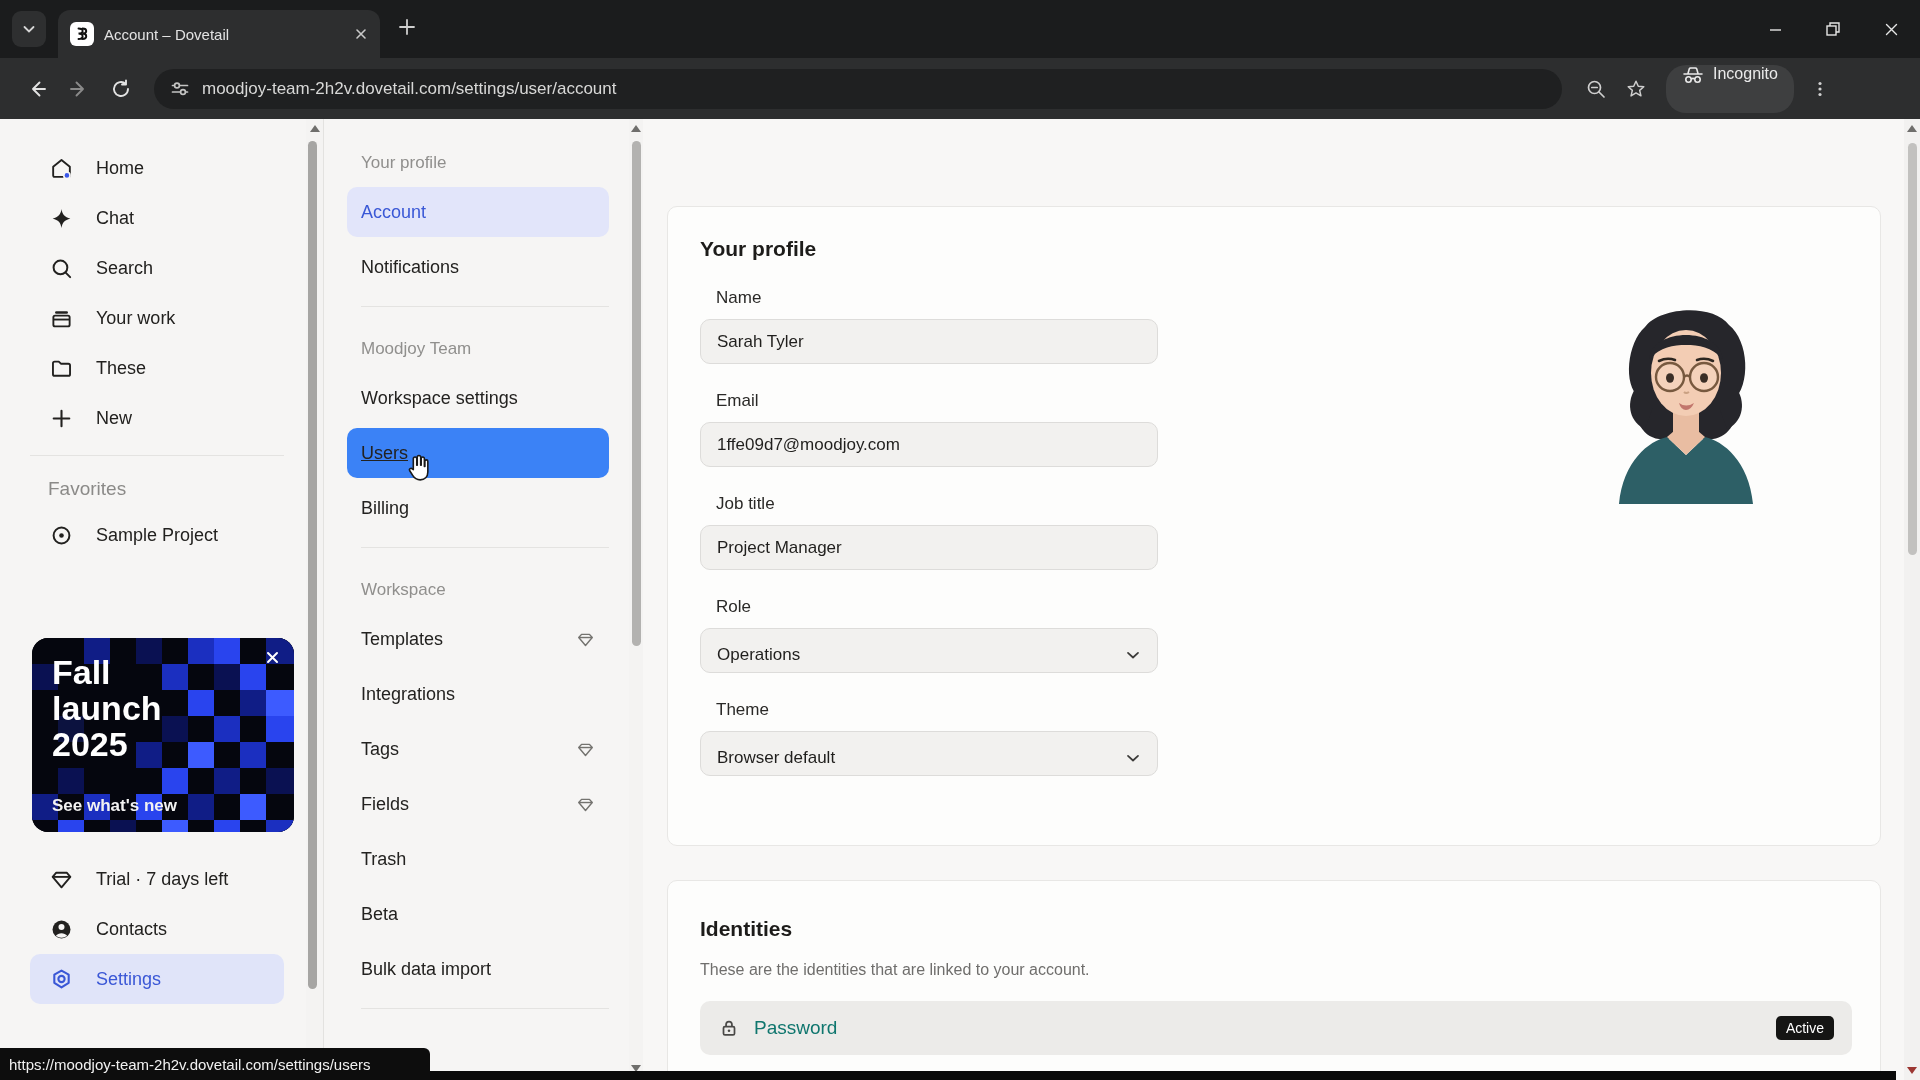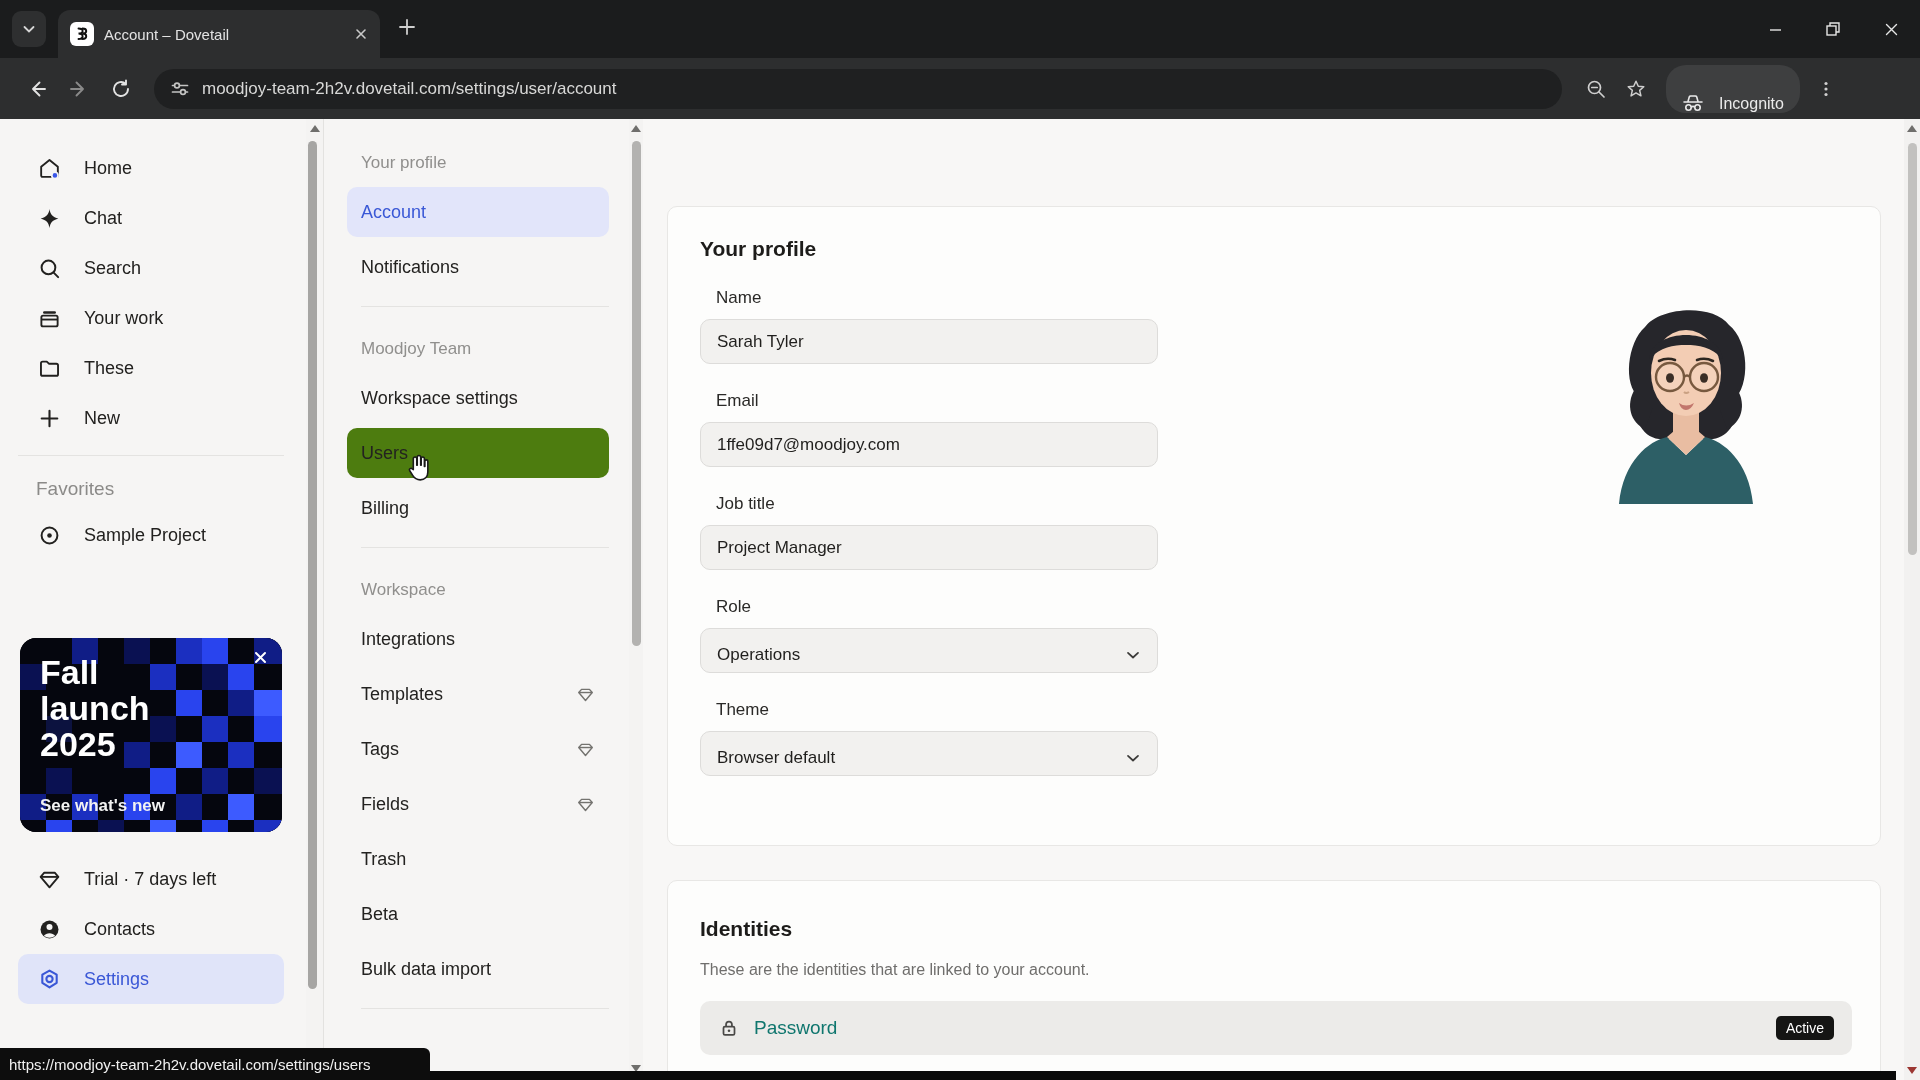--- a/index.html
+++ b/index.html
@@ -19,27 +19,27 @@
   .win-controls{position:absolute;right:0;top:0;height:58px;display:flex;align-items:center;}
   .win-btn{width:58px;height:58px;display:flex;align-items:center;justify-content:center;color:#e6e6e6;}
 
   .toolbar{position:absolute;left:0;top:58px;width:1920px;height:61px;background:#2d2e2f;
     display:flex;align-items:center;padding:0 16px;box-sizing:border-box;}
   .nav-ic{width:42px;height:42px;display:flex;align-items:center;justify-content:center;border-radius:50%;}
   .addressbar{height:40px;flex:0 0 1408px;margin-left:12px;background:#1f2021;border-radius:22px;
     display:flex;align-items:center;padding:0 16px;box-sizing:border-box;}
   .url-text{color:#d8d8d7;font-size:17px;margin-left:12px;white-space:nowrap;}
   .bar-ic{width:40px;height:40px;display:flex;align-items:center;justify-content:center;}
-  .incognito-chip{height:48px;border-radius:20px;background:#3e3f40;display:flex;align-items:flex-end;
-    padding:0 16px;margin-left:10px;gap:6px;}
+  .incognito-chip{height:48px;border-radius:20px;background:#3e3f40;display:flex;align-items:flex-start;
+    padding:0 16px;margin-left:10px;}
   .incognito-chip span{color:#eaeaea;font-size:16px;margin-left:9px;}
 
   
   .content{position:absolute;left:0;top:119px;width:1920px;height:961px;display:flex;}
-  .left-sidebar{width:306px;box-sizing:border-box;padding-top:24px;position:relative;background:#f6f5f4;}
+  .left-sidebar{width:306px;box-sizing:border-box;padding-top:24px;position:relative;background:#f6f5f4;padding-left:12px;}
   .scroll-strip{position:relative;width:18px;border-right:1px solid #e3e2e0;box-sizing:border-box;background:#f4f3f2;}
   .nav-strip{position:relative;width:14px;background:#f4f3f2;}
   .thumb{position:absolute;left:2px;width:9px;border-radius:5px;}
   .tri-up{position:absolute;left:4px;width:0;height:0;border-left:5px solid transparent;border-right:5px solid transparent;border-bottom:7px solid #6f6e6c;}
   .tri-down{position:absolute;left:4px;width:0;height:0;border-left:5px solid transparent;border-right:5px solid transparent;border-top:7px solid #6f6e6c;}
 
   .side-item{display:flex;align-items:center;height:50px;margin:0 22px 0 18px;padding:0 0 0 18px;
     border-radius:10px;font-size:18px;font-weight:500;color:#22211f;}
   .side-item .ic{width:26px;display:flex;justify-content:center;margin-right:22px;color:#22211f;}
   .side-item.active{background:#e0e4f9;color:#3a57d6;}
@@ -52,21 +52,21 @@
   .promo-title{position:absolute;left:20px;top:16px;color:#fff;font-size:34px;font-weight:700;line-height:1.06;}
   .promo-cta{position:absolute;left:20px;bottom:16px;color:#f2f2f2;font-size:17px;font-weight:700;}
   .promo-close{position:absolute;right:14px;top:12px;color:#fff;display:flex;}
   .side-footer{margin-top:22px;}
 
   .settings-nav{width:305px;box-sizing:border-box;padding:20px 20px 0 23px;position:relative;background:#f6f5f4;}
   .nav-label{font-size:17px;color:#908f8d;height:48px;display:flex;align-items:center;padding-left:14px;}
   .nav-item{height:50px;margin-bottom:5px;border-radius:10px;display:flex;align-items:center;
     padding:0 14px;font-size:18px;font-weight:500;color:#232220;}
   .nav-item.selected{background:#e2e5fa;color:#3a58d6;}
-  .nav-item.hovered{background:#4d7c0f;}
+  .nav-item.hovered{background:#3b82f6;text-decoration:underline;}
   .nav-item .gem{margin-left:auto;color:#74736f;display:flex;}
   .nav-divider{height:1px;background:#e4e3e1;margin:14px 0 18px 14px;}
 
   .main{flex:1;position:relative;background:#f8f7f6;box-sizing:border-box;padding:0 0 0 24px;}
   .card{background:#fdfdfc;border:1px solid #e8e7e5;border-radius:10px;box-sizing:border-box;width:1214px;}
   .card1{margin-top:87px;height:640px;padding:30px 32px;position:relative;}
   .card2{margin-top:34px;height:240px;padding:36px 32px;position:relative;}
   .card-heading{font-size:21px;font-weight:700;color:#1d1c1a;}
   .field-label{font-size:17px;color:#2a2927;margin:27px 16px 11px;}
   .t-input{width:458px;height:45px;box-sizing:border-box;border:1px solid #dddcda;background:#f2f1ef;
@@ -375,30 +375,30 @@
       <div class="nav-item hovered">
         <span>Users</span>
       </div>
       <div class="nav-item">
         <span>Billing</span>
       </div>
       <div class="nav-divider"></div>
 
       <div class="nav-label">Workspace</div>
       <div class="nav-item">
-        <span>Integrations</span>
-      </div>
-      <div class="nav-item">
         <span>Templates</span>
         <span class="gem">
             <svg width="19" height="19" viewBox="0 0 24 24">
               <path d="M7 5.5 H17 L20.5 9.5 12 19.5 3.5 9.5 Z" fill="none" stroke="currentColor" stroke-width="1.8" stroke-linejoin="round"></path>
               <path d="M3.5 9.5 H20.5" stroke="currentColor" stroke-width="1.8"></path>
             </svg>
           </span>
+      </div>
+      <div class="nav-item">
+        <span>Integrations</span>
       </div>
       <div class="nav-item">
         <span>Tags</span>
         <span class="gem">
             <svg width="19" height="19" viewBox="0 0 24 24">
               <path d="M7 5.5 H17 L20.5 9.5 12 19.5 3.5 9.5 Z" fill="none" stroke="currentColor" stroke-width="1.8" stroke-linejoin="round"></path>
               <path d="M3.5 9.5 H20.5" stroke="currentColor" stroke-width="1.8"></path>
             </svg>
           </span>
       </div>

